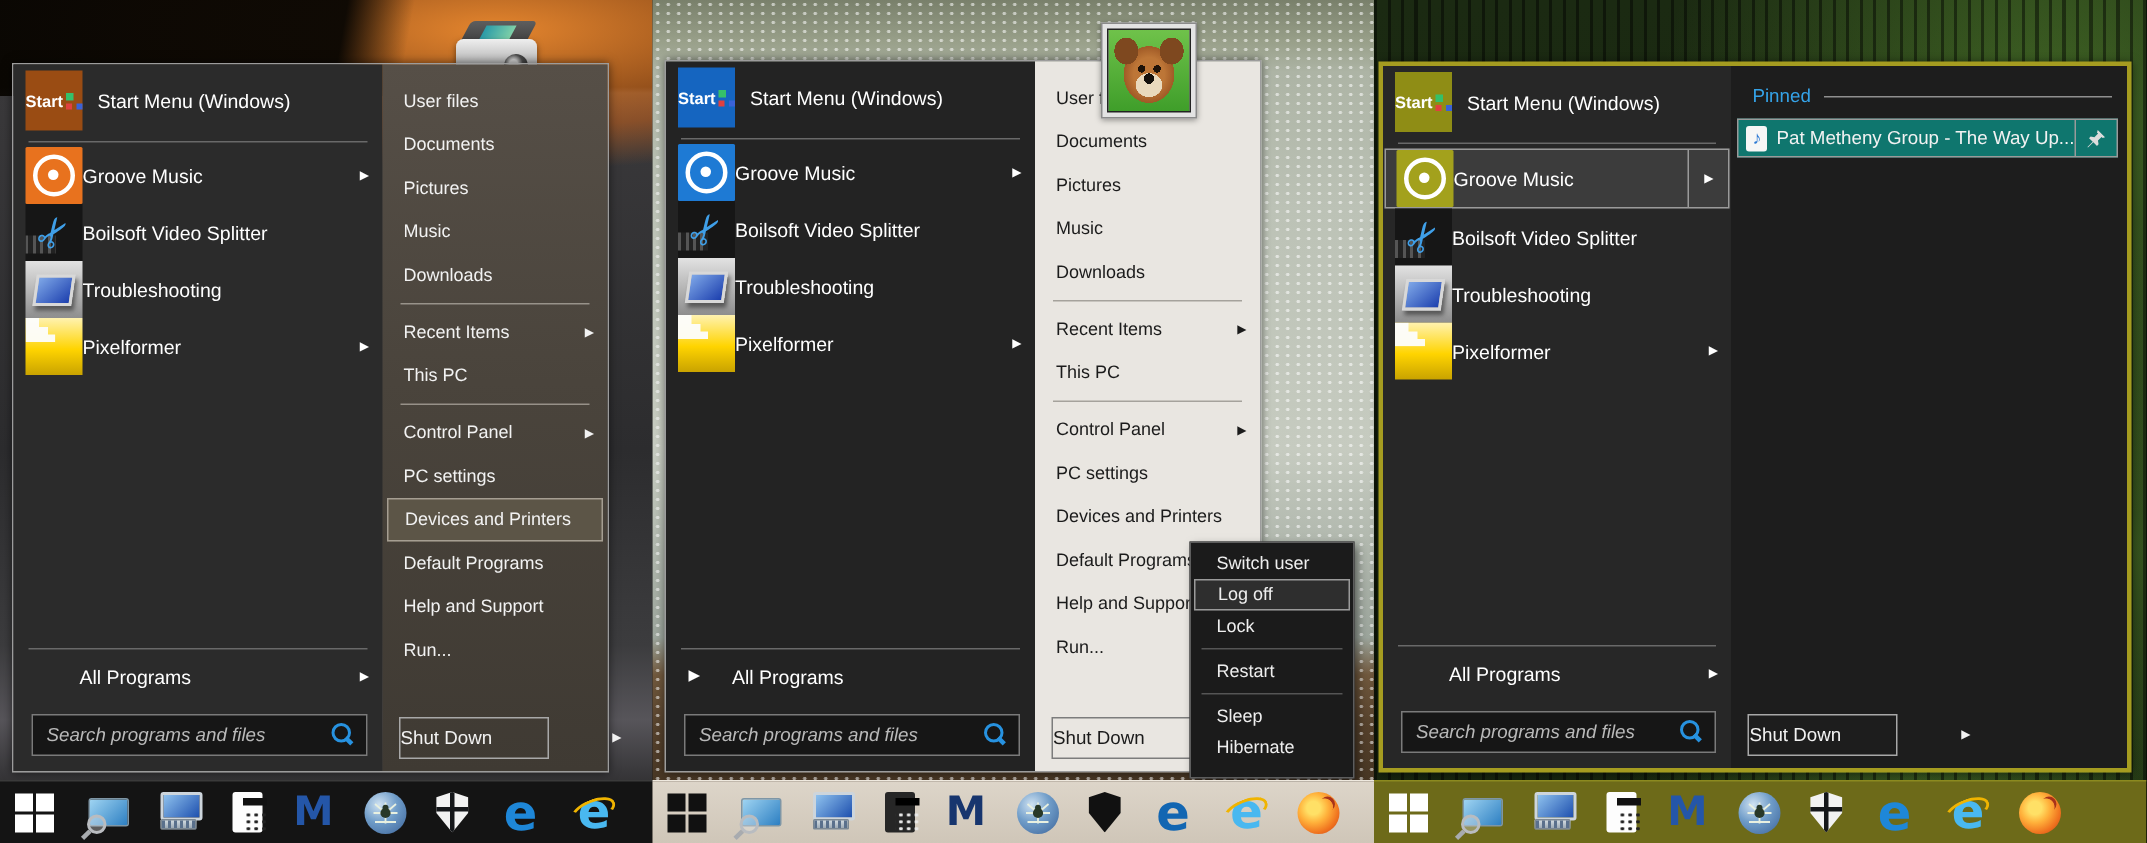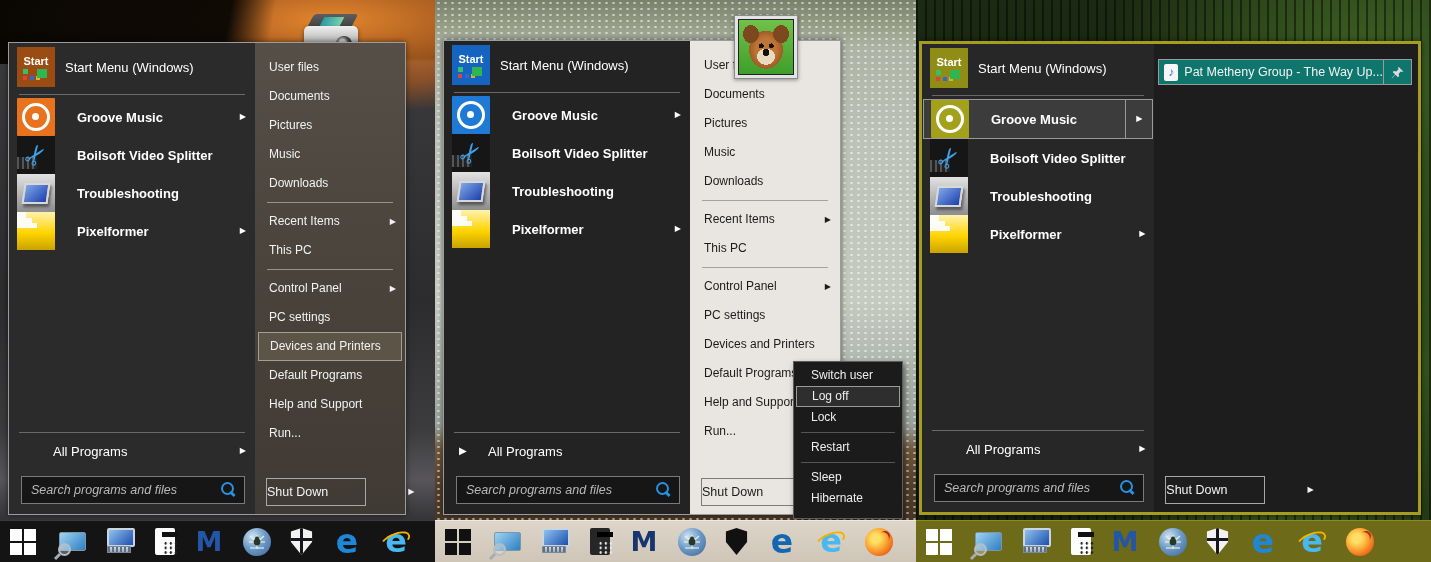--- a/index.html
+++ b/index.html
@@ -43,21 +43,21 @@
 
   .sm-left{width:246px;display:flex;flex-direction:column;background:#2b2b2b;color:#fff;}
   #sm2 .sm-left{background:#232323;}
   #sm3 .sm-left{background:#272727;}
   .sm-right{flex:1;display:flex;flex-direction:column;padding-top:10px;font-size:12px;position:relative;}
   #sm1 .sm-right{background:linear-gradient(180deg,#564f47 0%,#4a443c 45%,#3f3a33 100%);color:#f2f2f2;}
   #sm2 .sm-right{background:#e9e6e1;color:#1b1b1b;}
   #sm3 .sm-right{background:#1d1d1d;color:#f2f2f2;padding:10px 0 0 0;}
 
   .title-row{display:flex;align-items:center;height:48px;padding:0 8px;gap:10px;font-size:13px;}
-  .prog-row{display:flex;align-items:center;height:38px;padding:0 8px;gap:22px;font-size:13px;position:relative;font-weight:bold;}
+  .prog-row{display:flex;align-items:center;height:38px;padding:0 8px;gap:0;font-size:13px;position:relative;}
   .prog-label{flex:1;white-space:nowrap;overflow:hidden;}
   .arr{font-size:8px;line-height:1;}
   .arr::after{content:'▶';}
   .row-arr{position:absolute;right:9px;top:50%;transform:translateY(-50%);}
   .sep-l{border-top:1px solid #696969;margin:3px 10px;}
   .spacer{flex:1;}
   .ap-row{display:flex;align-items:center;height:30px;font-size:13px;padding-left:44px;position:relative;margin-bottom:2px;}
   .ap-left-arr{position:absolute;left:15px;top:50%;transform:translateY(-50%);font-size:10px;}
 
   .search-row{margin:8px 10px 10px 12px;}
@@ -75,21 +75,21 @@
 
   .shutdown-btn{margin:auto 0 8px 11px;width:98px;height:26px;border:1px solid #a8a8a8;display:flex;align-items:center;flex:none;gap:40px;}
   .sd-label{flex:1;text-align:center;font-size:12.5px;white-space:nowrap;}
   .sd-div{width:1px;align-self:stretch;background:#a8a8a8;}
   .sd-arrow{width:21px;text-align:center;}
   #sm2 .shutdown-btn{border-color:#7c7c7c;}
   #sm2 .sd-div{background:#7c7c7c;}
 
   
   .tile{width:38px;height:38px;flex:none;position:relative;display:flex;align-items:center;justify-content:center;}
-  .tile-start{flex-direction:column;gap:2px;padding-top:2px;}
+  .tile-start{flex-direction:row;gap:2px;padding-top:2px;}
   #sm1 .tile-start{background:#9a4c13;}
   #sm2 .tile-start{background:#1565c0;}
   #sm3 .tile-start{background:#8f8d15;}
   .tile-start .st-word{color:#fff;font-size:11px;font-weight:bold;line-height:12px;}
   .tile-start .st-dots{width:26px;height:12px;
     background:
       linear-gradient(#35c06a,#35c06a) 0 0/5px 5px no-repeat,
       linear-gradient(#e04040,#e04040) 0 7px/4px 4px no-repeat,
       linear-gradient(#3a62d8,#3a62d8) 7px 7px/4px 4px no-repeat,
       linear-gradient(#30b650,#30b650) 14px 0/10px 9px no-repeat,
@@ -426,20 +426,24 @@
       <span class="arr row-arr"></span>
     </div>
     <div class="search-row">
       <div class="search-box">
         <input type="text" placeholder="Search programs and files" style="">
         <span class="mag"></span>
       </div>
     </div>
   </div>
   <div class="sm-right">
+    <div class="pin-head">
+      <span class="pin-label">Pinned</span>
+      <span class="pin-line"></span>
+    </div>
     <div class="pin-item">
       <span class="note-file"></span>
       <span class="pin-item-label">Pat Metheny Group - The Way Up...</span>
       <span class="pin-btn">
         <svg viewBox="0 0 16 16">
             <path d="M9.2.8l6 6-1.9.6-.9-.9-3 3 .5 3.1-1.3 1.3-3-3-4.4 4.3-.4-.4L5.1 10.5l-3-3L3.4 6.2l3.1.5 3-3-.9-.9L9.2.8z"></path>
           </svg>
       </span>
     </div>
     <div class="shutdown-btn">

